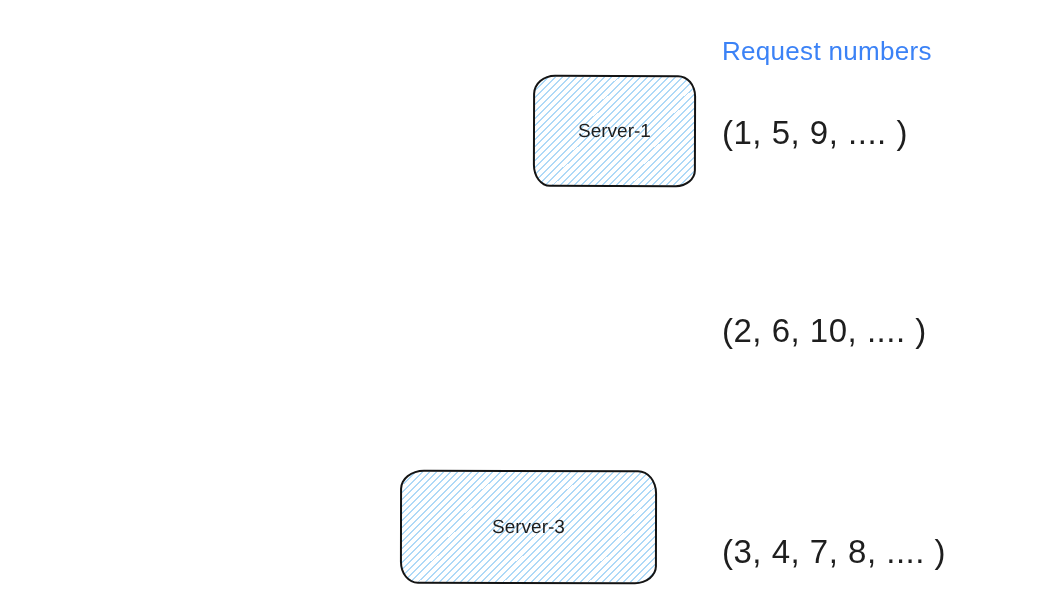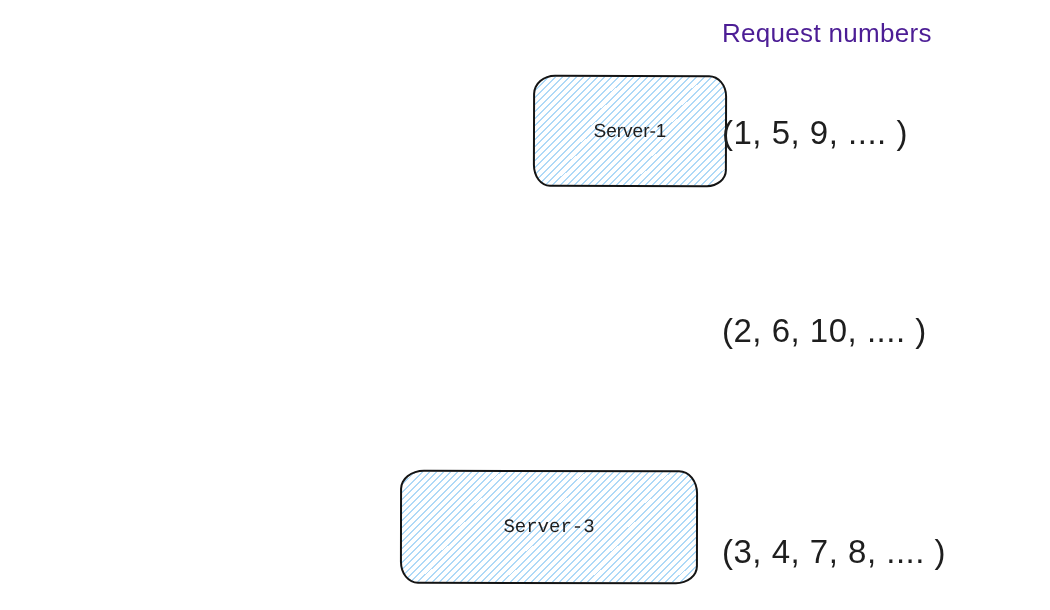--- a/index.html
+++ b/index.html
@@ -11,24 +11,24 @@
     position: relative;
     width: 1050px;
     height: 610px;
     background: #ffffff;
     font-family: "Liberation Sans", sans-serif;
     overflow: hidden;
   }
   .diagram-title {
     position: absolute;
     left: 722px;
-    top: 17px;
+    top: 35px;
     font-size: 26px;
     line-height: 32px;
-    color: #4c1d95;
+    color: #3b82f6;
     letter-spacing: 0.3px;
     white-space: nowrap;
   }
   .server-box {
     position: absolute;
     border: 2.2px solid #141414;
     box-sizing: border-box;
     background:
       repeating-linear-gradient(135deg,
         #ffffff 0px,
@@ -41,36 +41,35 @@
   }
   .server-box .server-label {
     font-size: 19px;
     color: #1e1e1e;
     background: transparent;
     padding: 2px 6px;
     white-space: nowrap;
   }
   .box-1 {
     left: 533px; top: 75px;
-    width: 194px; height: 112px;
+    width: 163px; height: 112px;
     border-radius: 22px 18px 20px 17px / 19px 21px 17px 22px;
     transform: rotate(0.15deg);
   }
   .box-2 {
     left: 533px; top: 272px;
     width: 163px; height: 112px;
     border-radius: 18px 22px 17px 20px / 21px 18px 22px 17px;
     transform: rotate(-0.15deg);
   }
   .box-3 {
     left: 400px; top: 470px;
-    width: 298px; height: 114px;
+    width: 257px; height: 114px;
     border-radius: 24px 19px 22px 18px / 19px 23px 18px 22px;
     transform: rotate(0.1deg);
-    font-family: Liberation Mono, monospace;
   }
   .request-list {
     position: absolute;
     left: 722px;
     font-size: 33px;
     line-height: 34px;
     color: #1e1e1e;
     letter-spacing: 0.5px;
     white-space: nowrap;
   }

